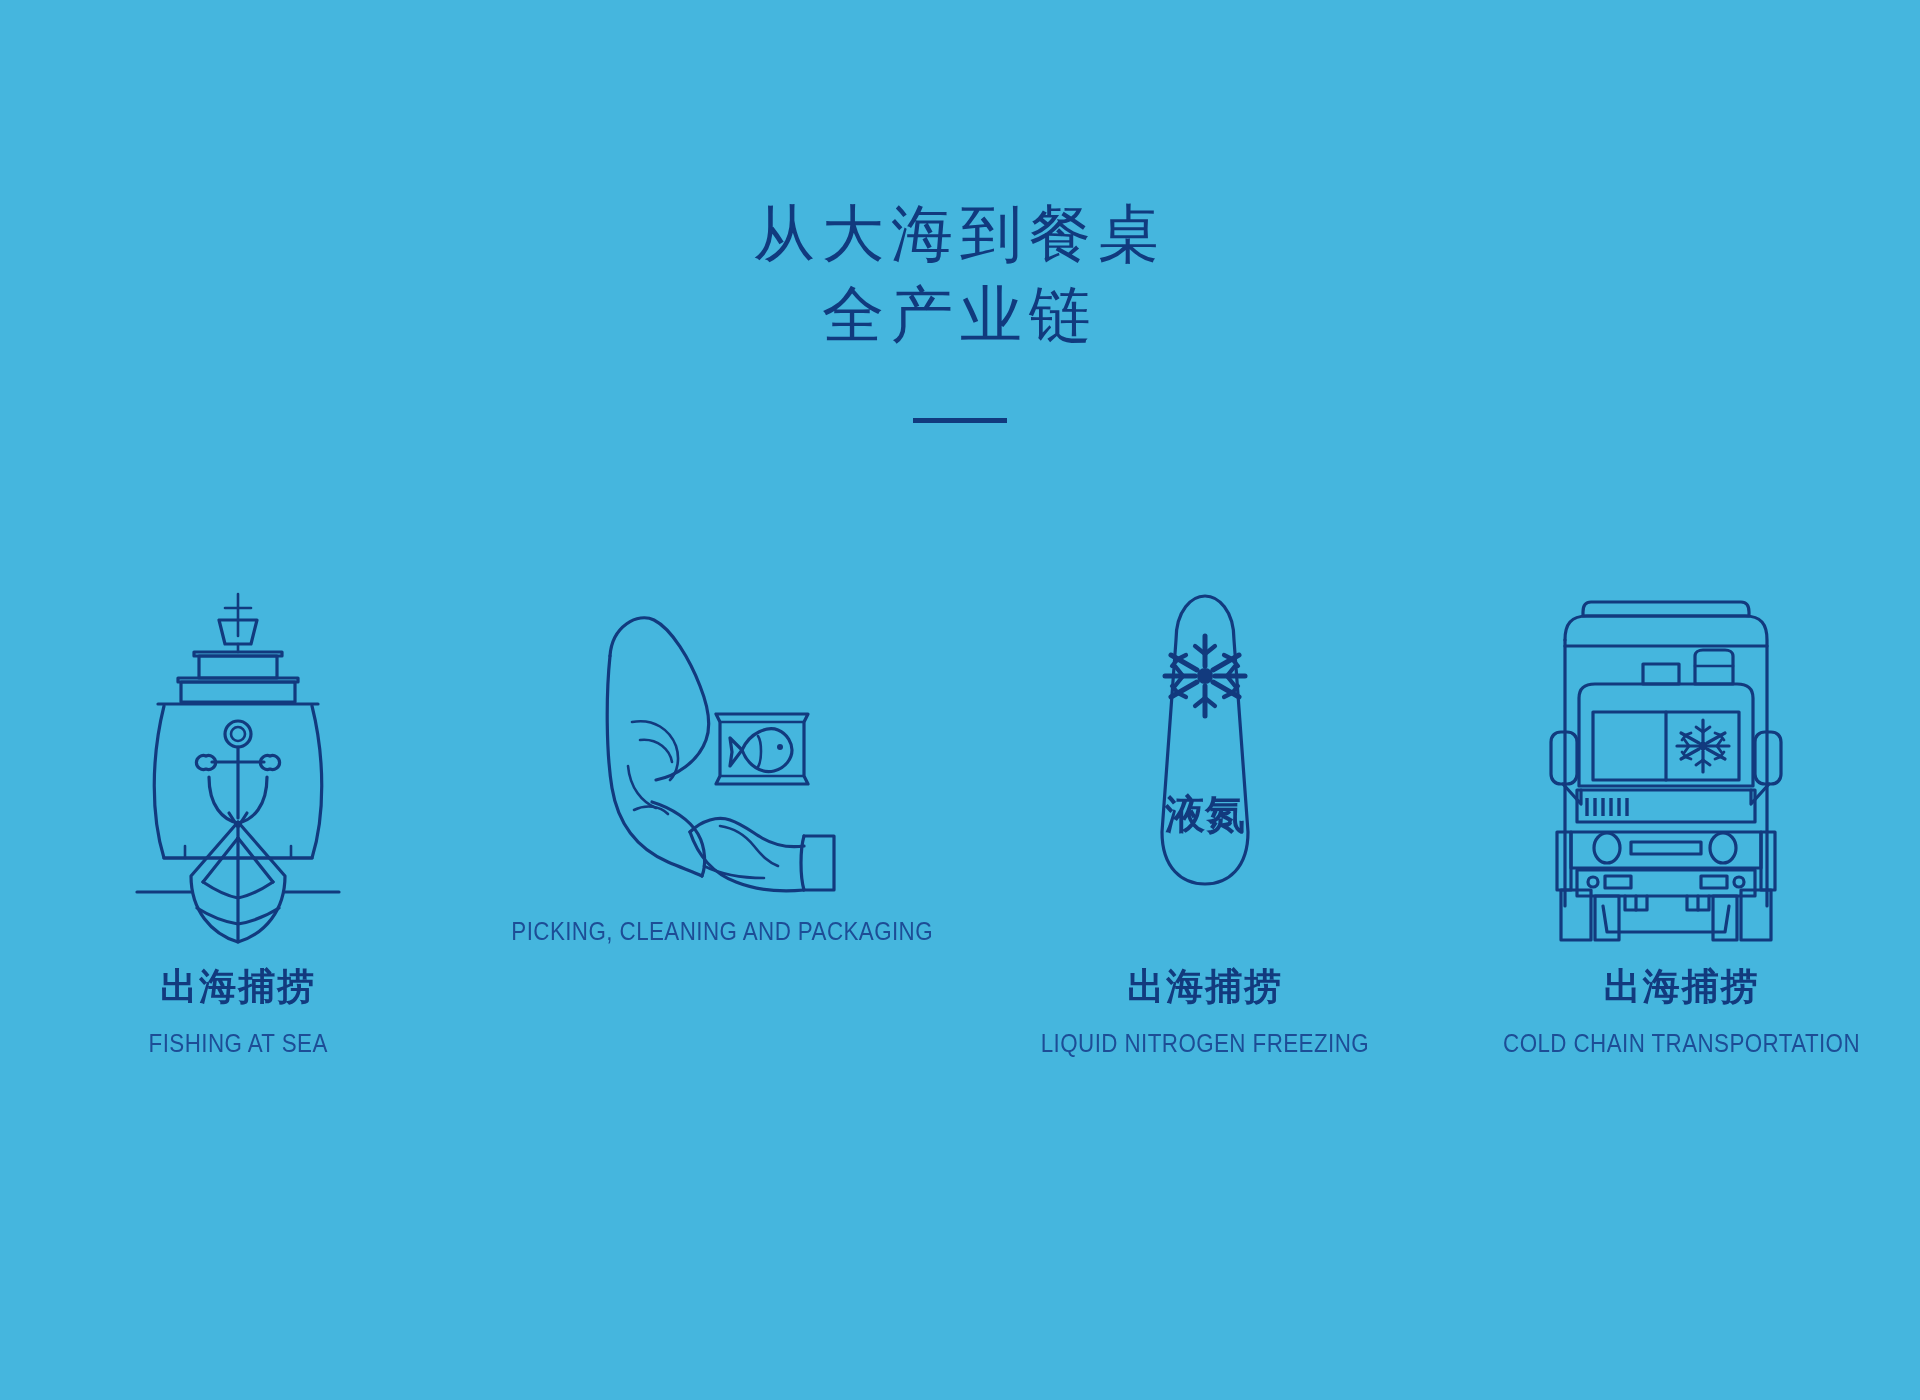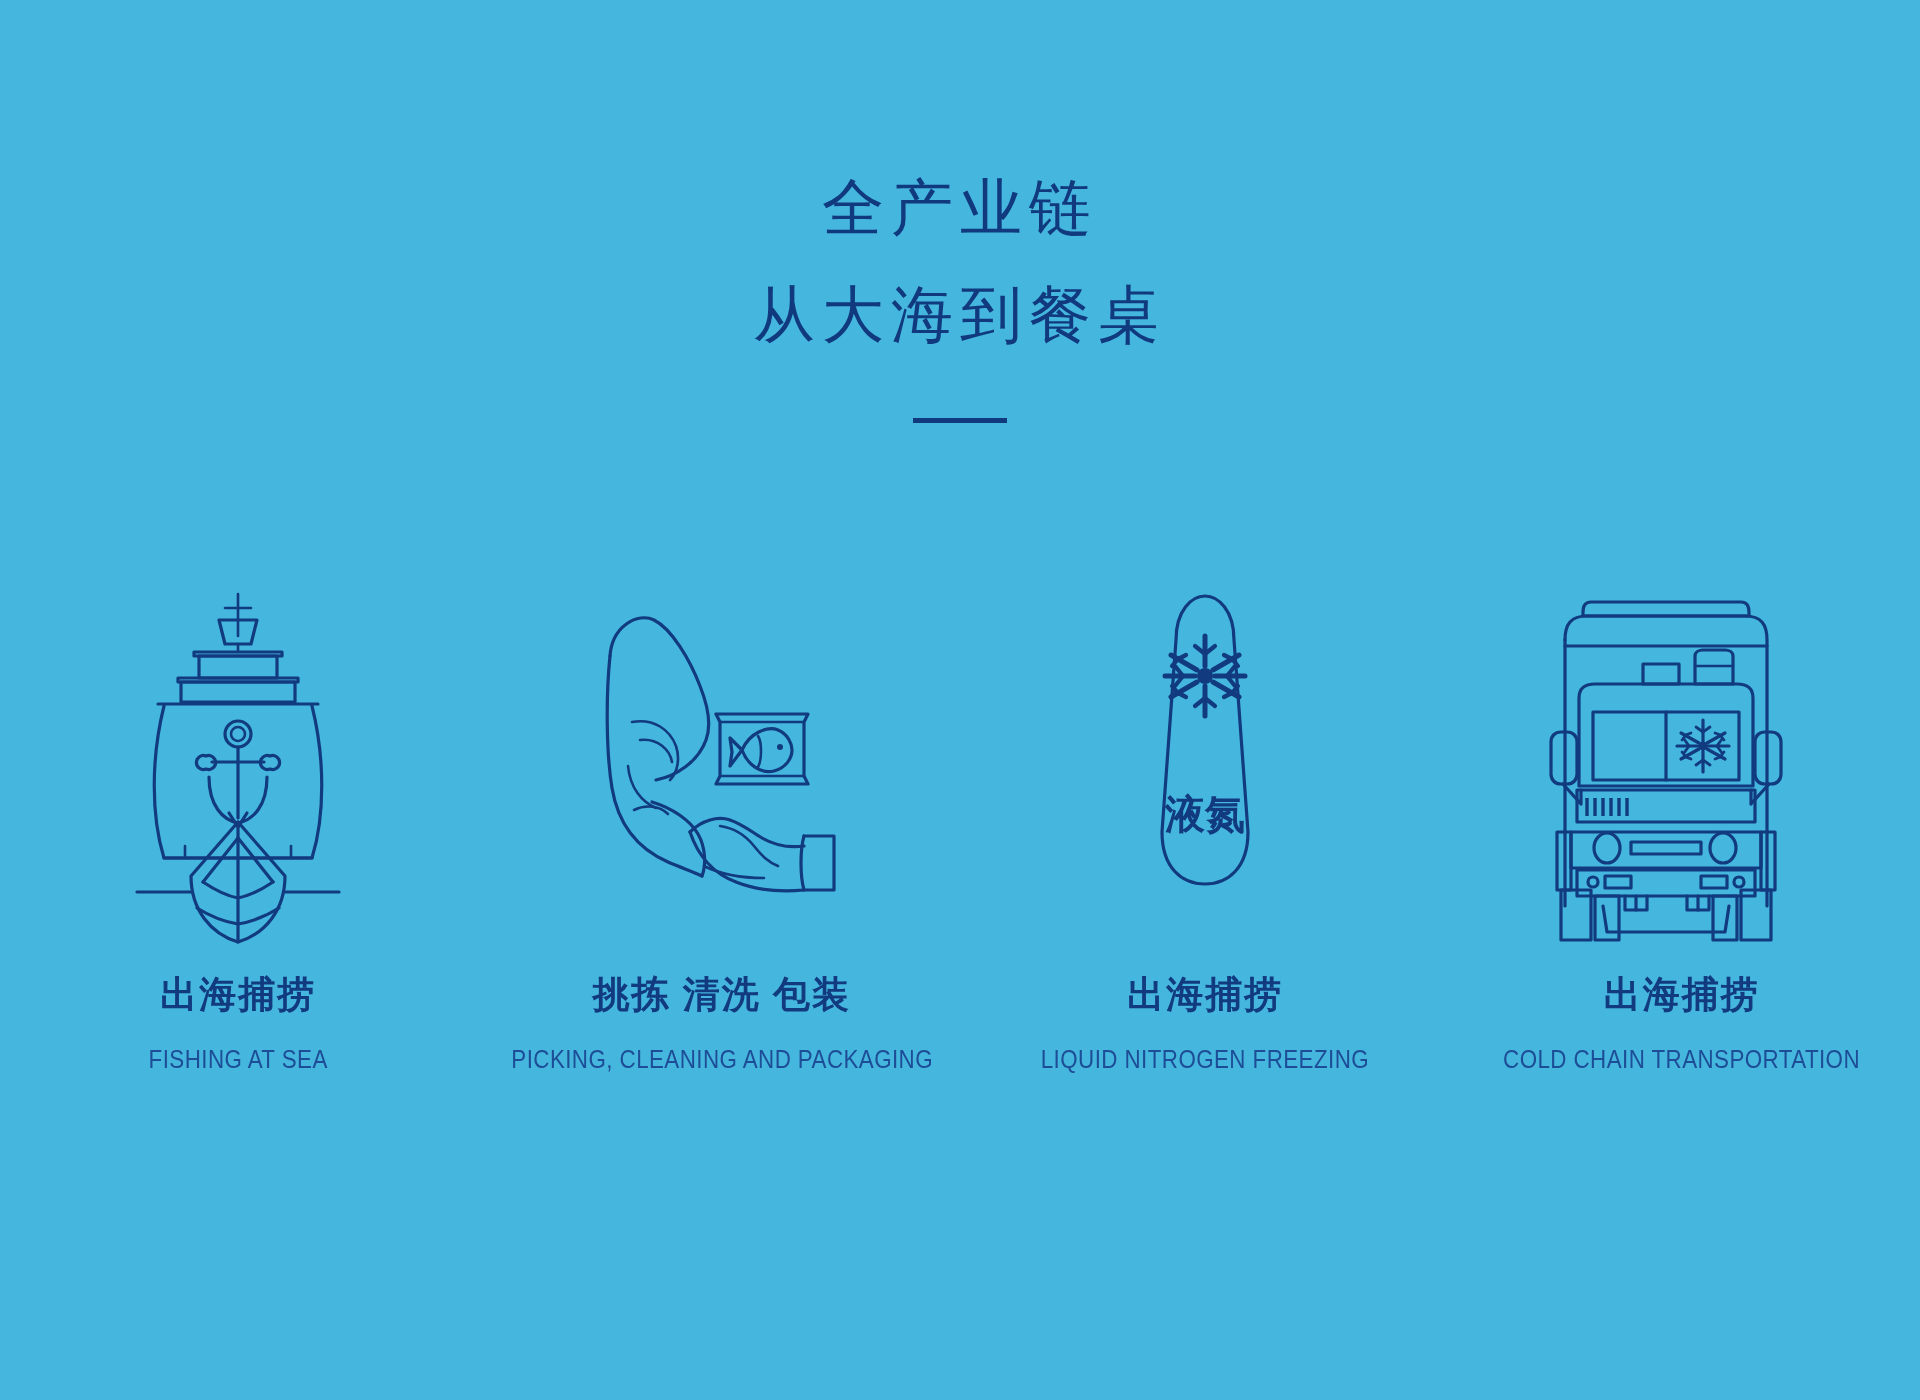--- a/index.html
+++ b/index.html
@@ -45,21 +45,20 @@
     left:0; top:520px;
     width:1920px;
     display:flex;
     align-items:flex-start;
   }
   .col {
     flex:1 1 0;
     display:flex;
     flex-direction:column;
     align-items:center;
-    gap:8px;
   }
   .icon-box {
     height:380px;
     display:flex;
     align-items:flex-end;
     justify-content:center;
   }
   .icon-box svg { display:block; overflow:visible; }
   .label-zh {
     margin-top:62px;
@@ -89,22 +88,22 @@
     font-family:"Liberation Sans","DejaVu Sans",sans-serif;
     font-size:40px; font-weight:700; fill:#123a7e;
   }
 </style>
 </head>
 <body style="background: rgb(69, 182, 222);">
 
 <div id="stage" style="background: rgb(69, 182, 222);">
 
   <div class="header">
+    <div class="title-line l2">从大海到餐桌</div>
     <div class="title-line l1">全产业链</div>
-    <div class="title-line l2">从大海到餐桌</div>
     <div class="divider-wrap">
       <span class="divider"></span>
     </div>
   </div>
 
   <div class="columns">
 
     <div class="col">
       <div class="icon-box">
         <svg width="210" height="310" viewBox="0 0 210 310">
@@ -180,21 +179,20 @@
 
           <path class="ln" d="M118 242 C130 230 146 226 158 230 C170 234 180 242 190 248
                                C204 256 218 258 232 256"></path>
           <path class="ln" d="M118 242 C126 266 142 284 164 292 C184 300 210 302 232 300
                                L262 300 L262 246 L232 246"></path>
           <path class="ln-t" d="M148 236 C162 238 174 246 182 256 C190 266 196 272 206 276"></path>
           <path class="ln-t" d="M132 276 C148 284 170 288 192 288"></path>
           <path class="ln" d="M232 246 C228 260 228 286 232 300"></path>
         </svg>
       </div>
-      <div class="label-zh">挑拣 清洗 包装</div>
       <div class="label-en">PICKING, CLEANING AND PACKAGING</div>
     </div>
 
     <div class="col">
       <div class="icon-box">
         <svg width="150" height="320" viewBox="0 0 150 320">
 
           <path class="ln" d="M46 60 C46 30 62 16 75 16 C88 16 104 30 104 60
                                L118 252 C118 288 98 304 75 304
                                C52 304 32 288 32 252 Z"></path>

